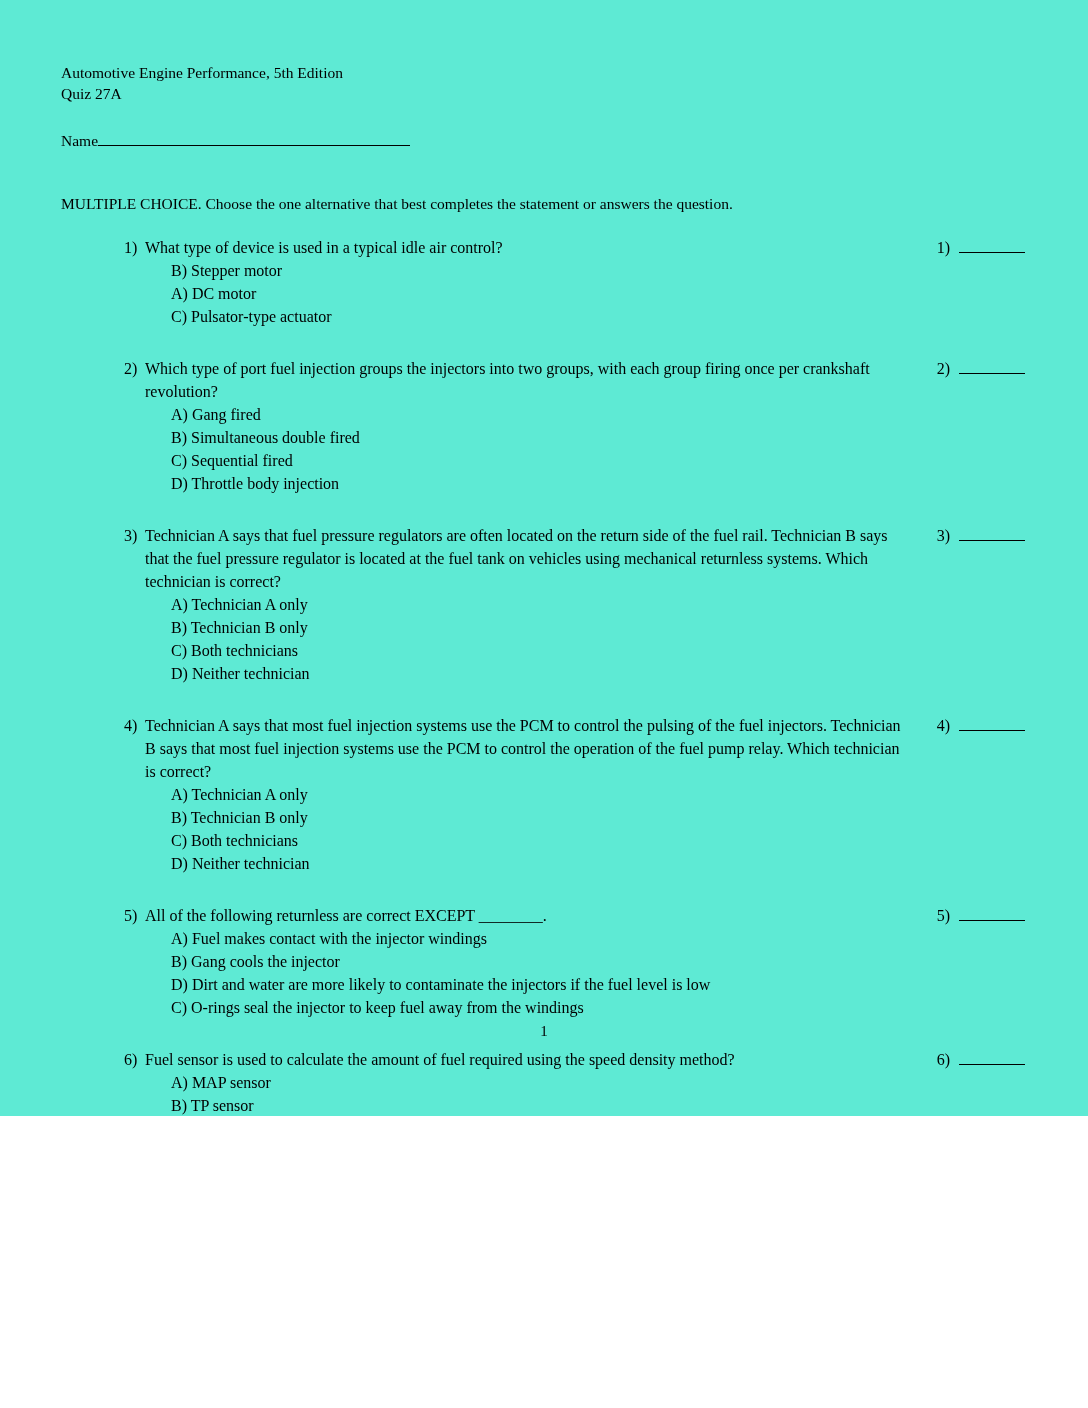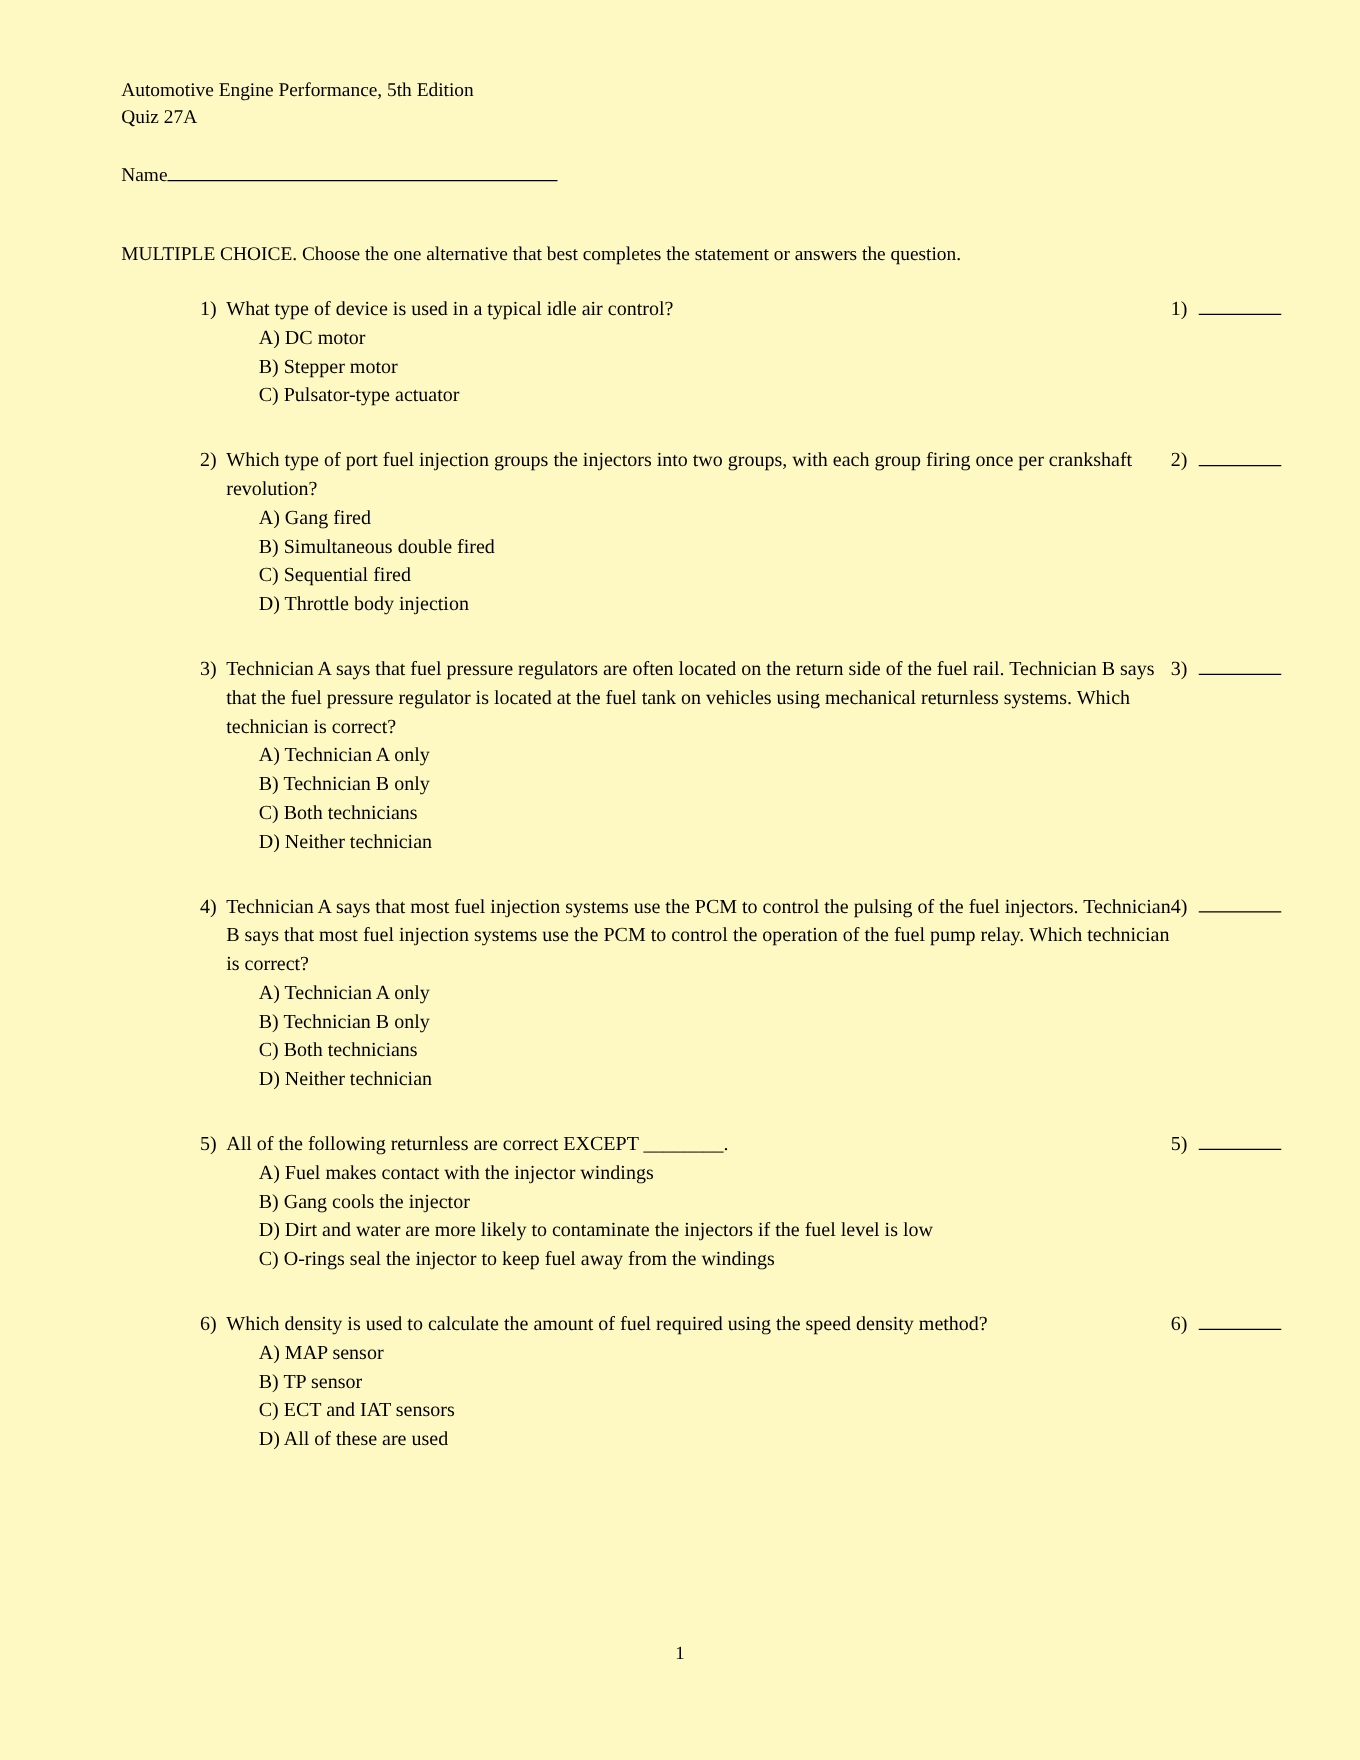--- a/index.html
+++ b/index.html
@@ -5,23 +5,23 @@
   * { margin: 0; padding: 0; box-sizing: border-box; }
   html, body { background: #ffffff; }
   body {
     font-family: "Liberation Serif", "DejaVu Serif", serif;
     color: #000000;
     -webkit-font-smoothing: antialiased;
   }
   .page {
     position: relative;
     width: 1088px;
-    height: 1408px;
-    background: #fef9c3;
-    padding: 62px 63px 0 97px;
+    height: 1116px;
+    background: #5eead4;
+    padding: 62px 63px 0 61px;
     overflow: hidden;
   }
   .doc-header { font-size: 15.5px; line-height: 21px; }
   .name-row {
     margin-top: 26px;
     font-size: 15.5px;
     line-height: 21px;
   }
   .name-underline {
     display: inline-block;
@@ -92,22 +92,22 @@
 
   <div class="questions">
 
     <div class="question">
       <div class="q-body">
         <div class="q-line">
           <span class="q-num">1)</span>
           <span class="q-text">What type of device is used in a typical idle air control?</span>
         </div>
         <div class="choices">
+          <div class="choice">B) Stepper motor</div>
           <div class="choice">A) DC motor</div>
-          <div class="choice">B) Stepper motor</div>
           <div class="choice">C) Pulsator-type actuator</div>
         </div>
       </div>
       <div class="q-answer">
         <span>1)</span><span class="a-blank"></span>
       </div>
     </div>
 
     <div class="question">
       <div class="q-body">
@@ -178,21 +178,21 @@
       </div>
       <div class="q-answer">
         <span>5)</span><span class="a-blank"></span>
       </div>
     </div>
 
     <div class="question">
       <div class="q-body">
         <div class="q-line">
           <span class="q-num">6)</span>
-          <span class="q-text">Which density is used to calculate the amount of fuel required using the speed density method?</span>
+          <span class="q-text">Fuel sensor is used to calculate the amount of fuel required using the speed density method?</span>
         </div>
         <div class="choices">
           <div class="choice">A) MAP sensor</div>
           <div class="choice">B) TP sensor</div>
           <div class="choice">C) ECT and IAT sensors</div>
           <div class="choice">D) All of these are used</div>
         </div>
       </div>
       <div class="q-answer">
         <span>6)</span><span class="a-blank"></span>

